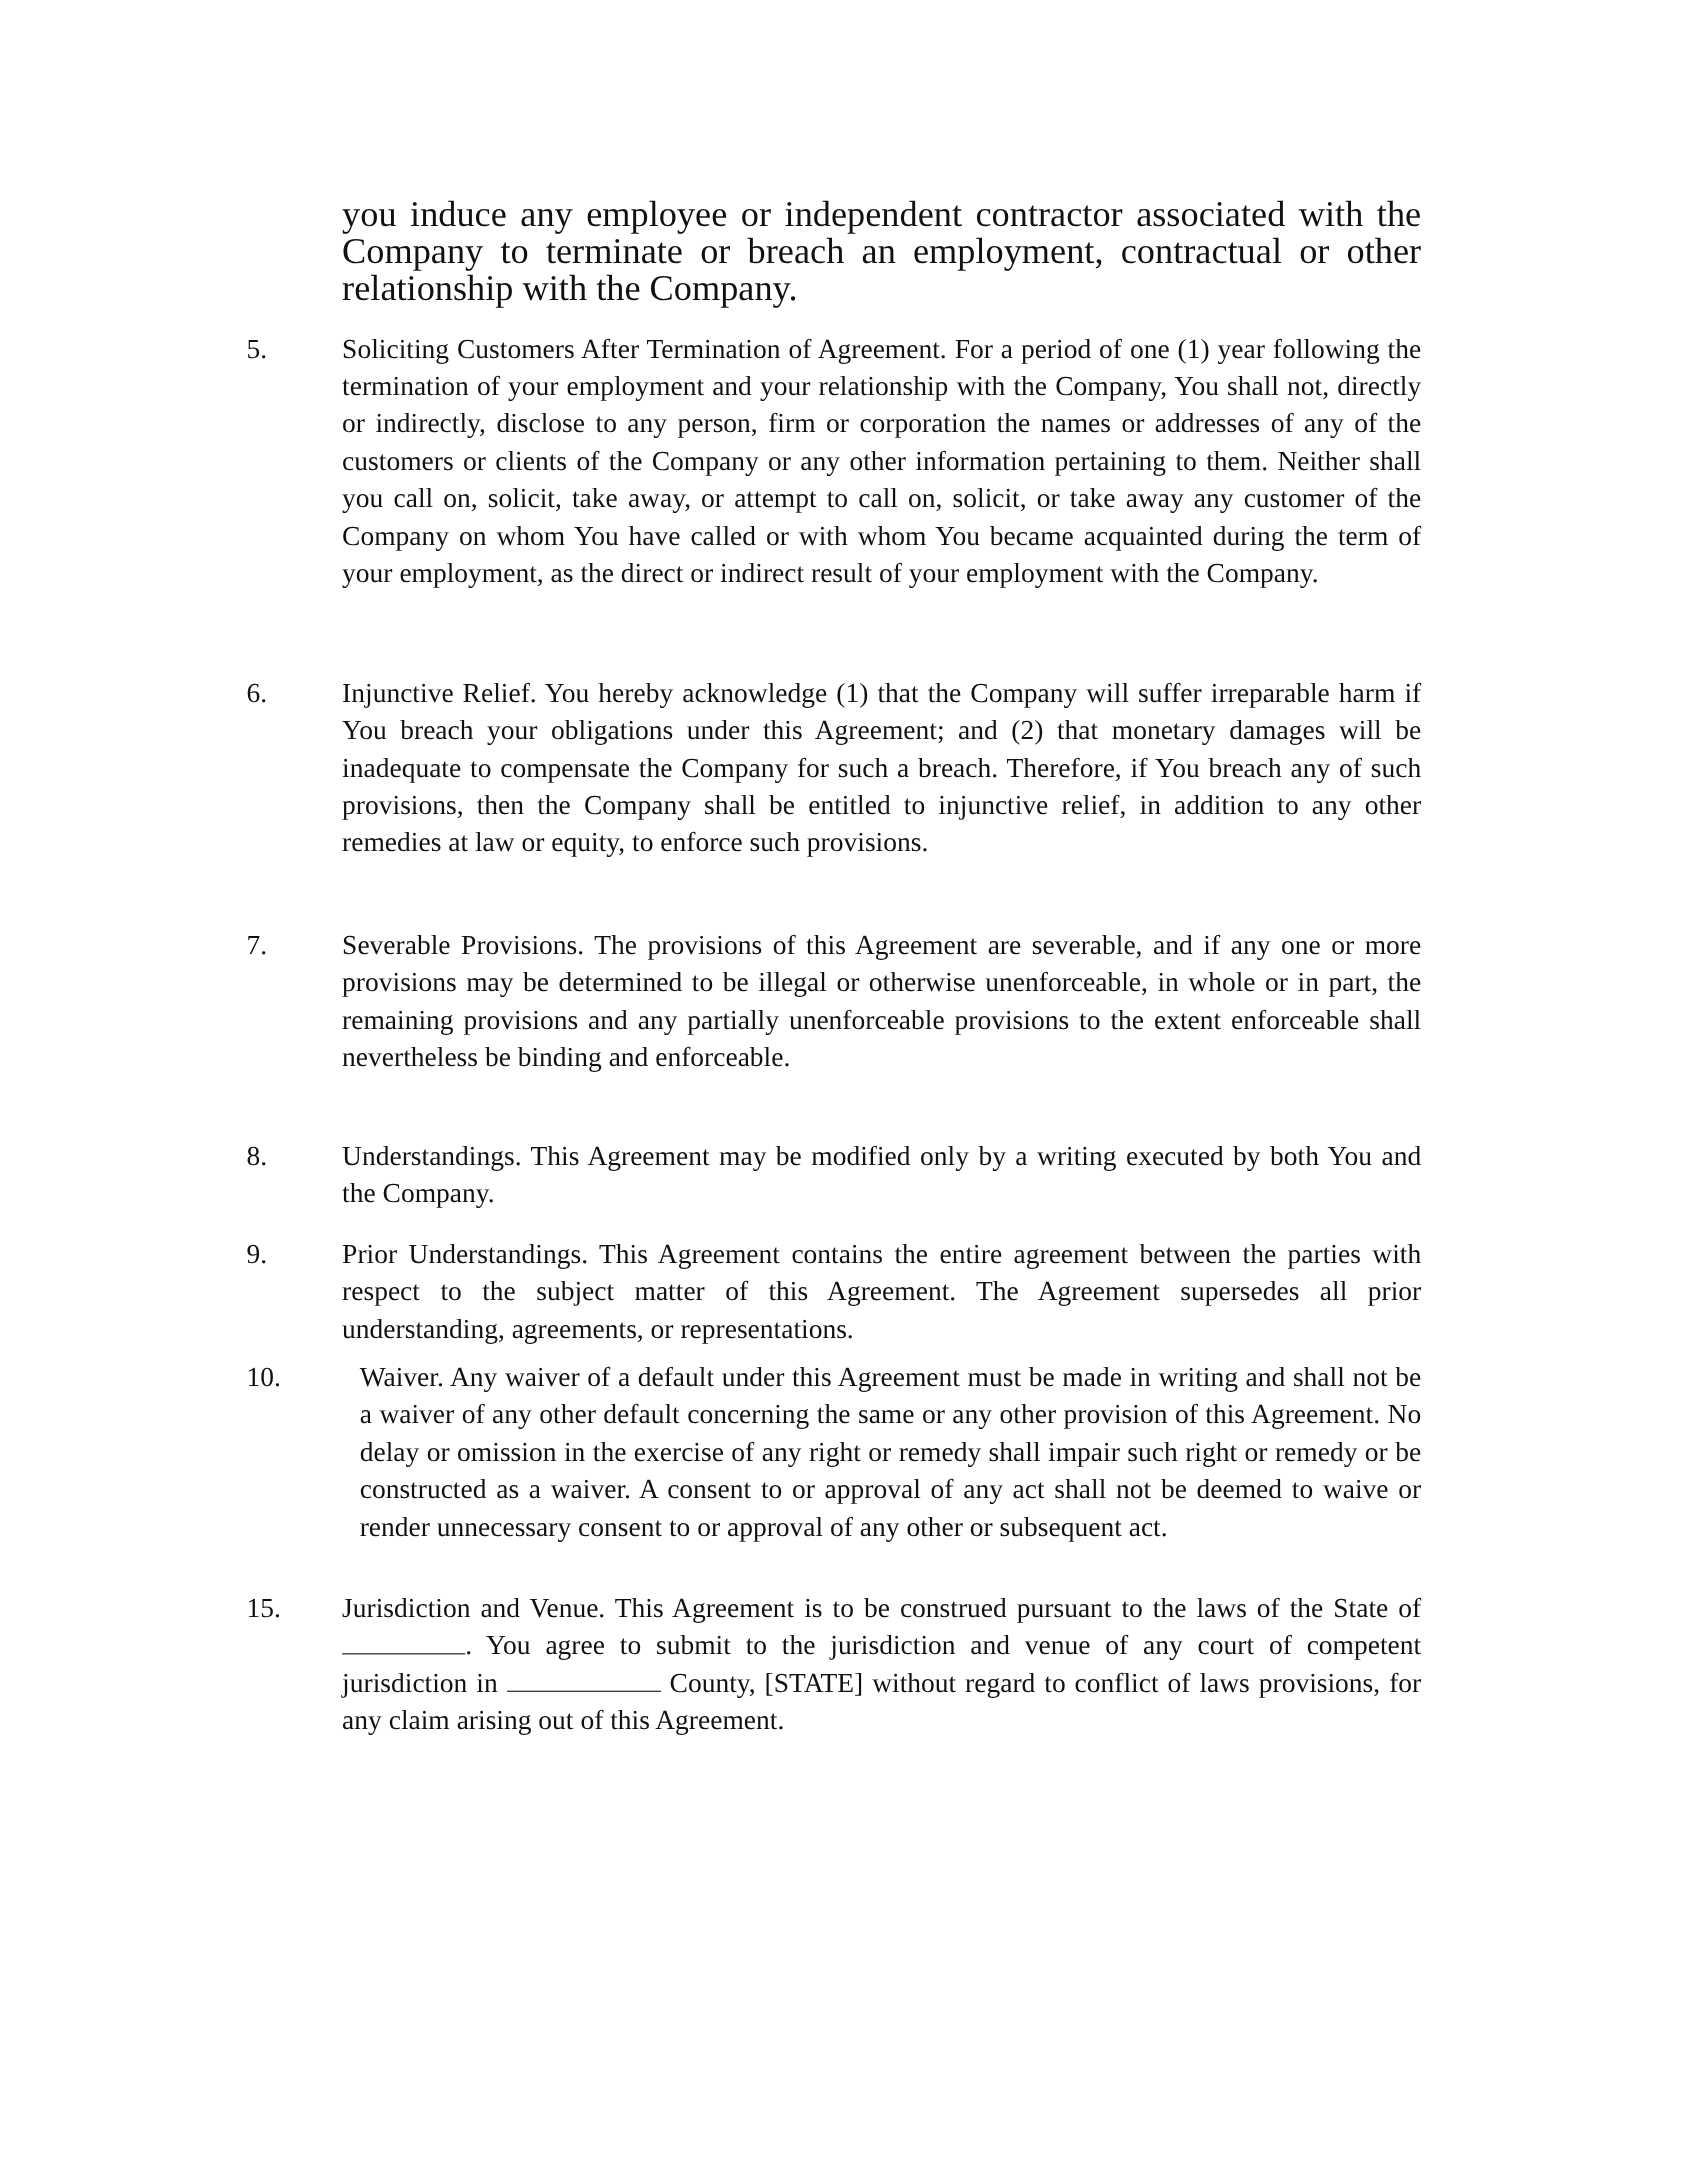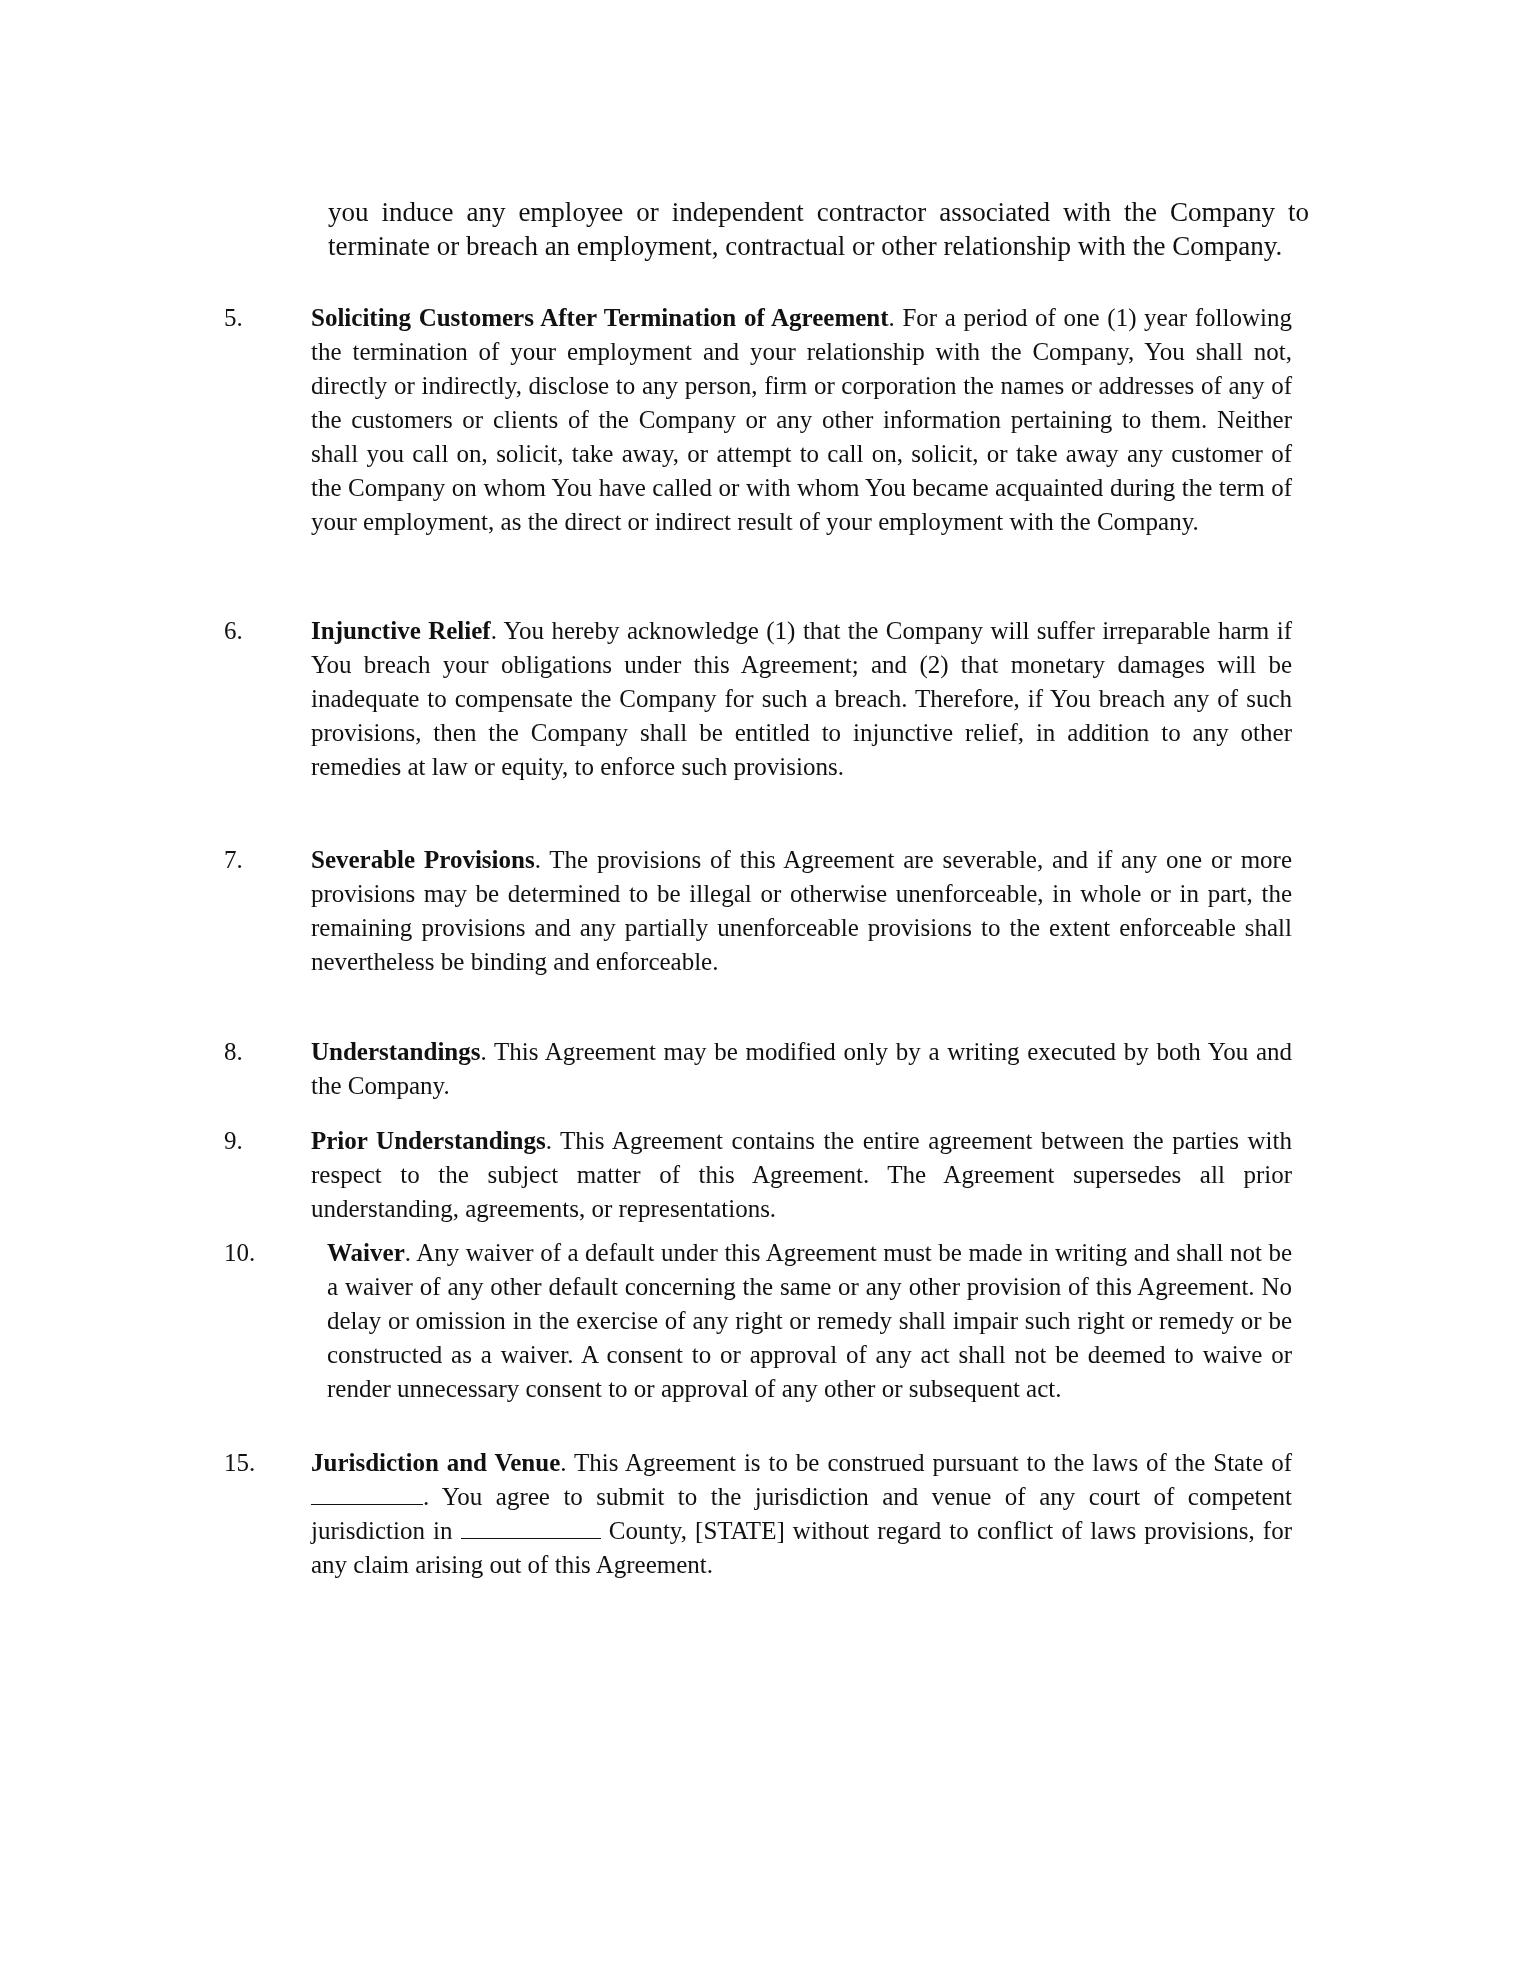--- a/index.html
+++ b/index.html
@@ -21,43 +21,43 @@
       top: 0;
       width: 1530px;
       height: 1980px;
       background: #ffffff;
     }
     .continuation {
       position: absolute;
       left: 311px;
       top: 178px;
       width: 981px;
-      font-size: 27px;
+      font-size: 33px;
       line-height: 34px;
       text-align: justify;
-      margin: 17px;
+      margin: 0;
     }
     .section {
       position: absolute;
       left: 224px;
       width: 1068px;
       display: flex;
       font-size: 25px;
       line-height: 34px;
     }
     .section .num {
       width: 87px;
       flex: 0 0 87px;
     }
     .section .body {
       flex: 1 1 auto;
       text-align: justify;
     }
     .section .heading {
-      font-weight: bold;
+      font-weight: normal;
     }
     .blank {
       display: inline-block;
       border-bottom: 1.5px solid #111111;
       height: 22px;
       vertical-align: baseline;
     }
     .blank.state { width: 112px; }
     .blank.county { width: 140px; }
   </style>

